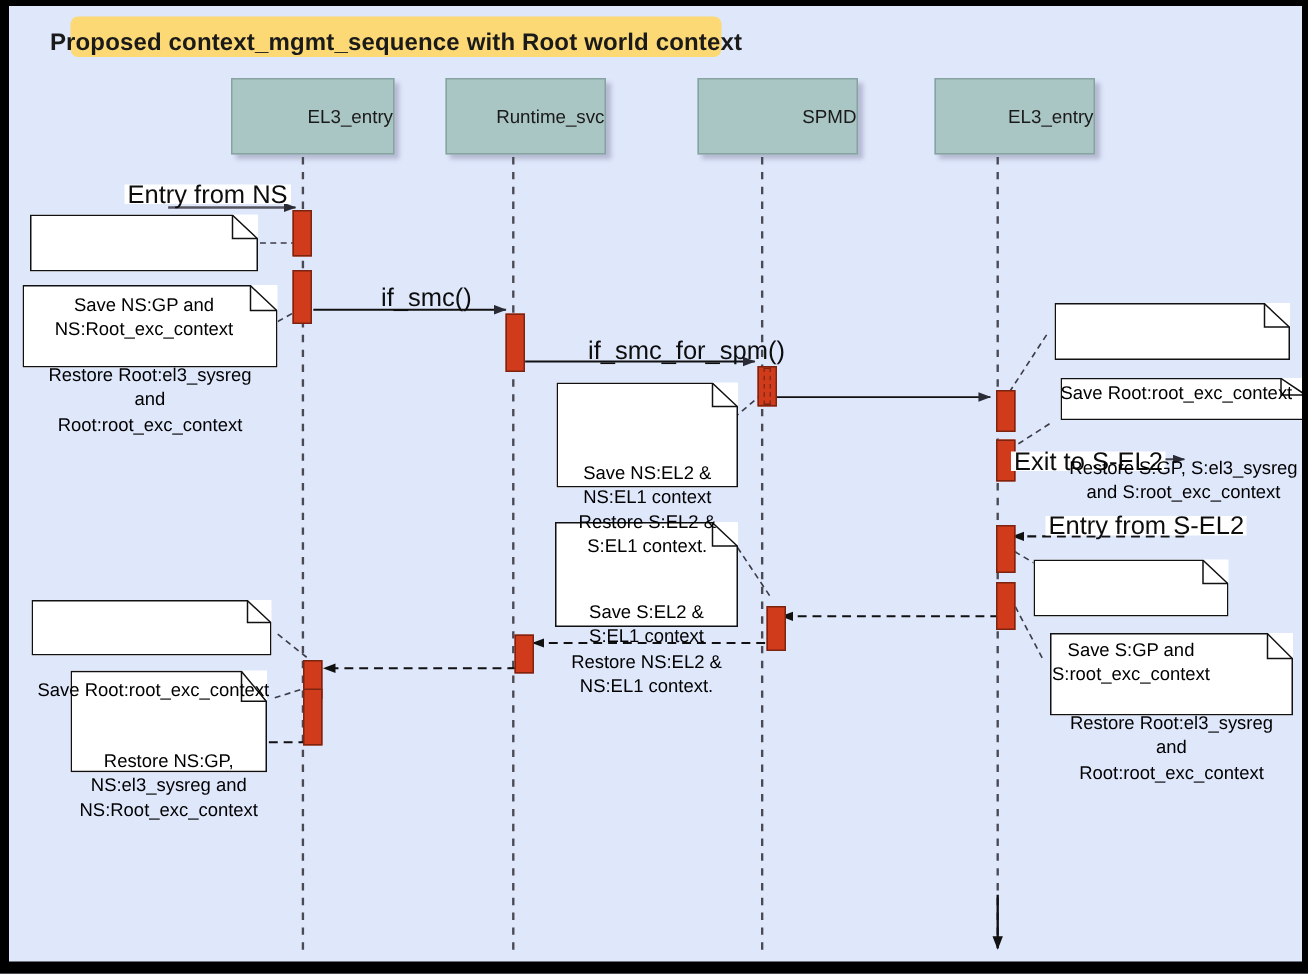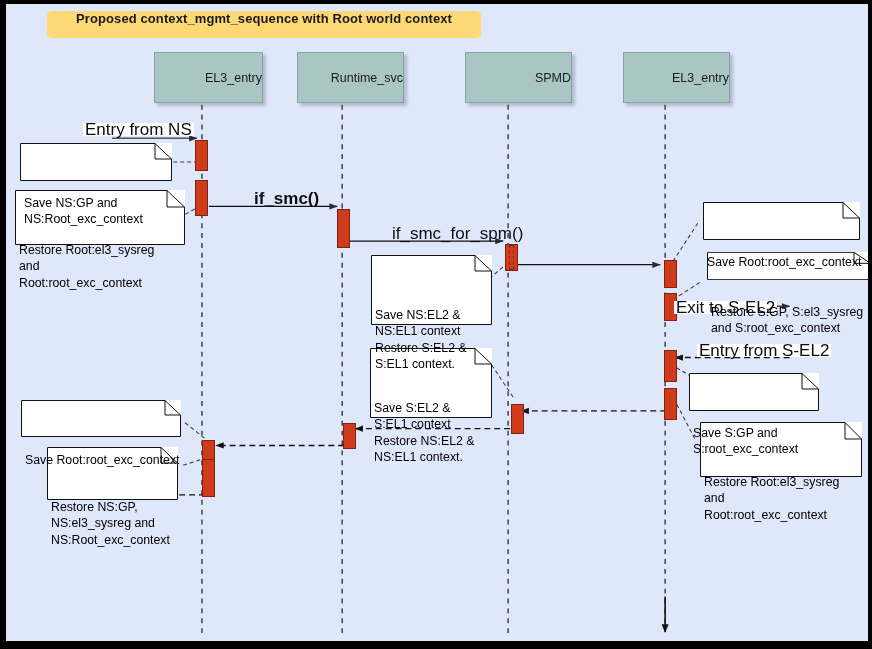--- a/index.html
+++ b/index.html
@@ -30,23 +30,23 @@
     height: 637px;
   }
   svg.layer { pointer-events: none; }
 
   
   .title-banner {
     position: absolute;
     background: #fcd975;
     border-radius: 5px;
     display: flex;
-    align-items: flex-start;
+    align-items: flex-end;
     justify-content: center;
-    font-size: 13px;
+    font-size: 16px;
     font-weight: bold;
     color: #1a1a1a;
     letter-spacing: 0.1px;
     white-space: nowrap;
   }
 
   
   .participant {
     position: absolute;
     background: #aac6c4;
@@ -74,20 +74,21 @@
     font-size: 12.3px;
     line-height: 16.5px;
     color: #000;
     white-space: pre;
     box-sizing: border-box;
     padding: 2px 4px 2px 4px;
   }
   .note .note-body {
     position: relative;
     z-index: 2;
+    text-align: center;
   }
   .note .note-bg {
     position: absolute;
     left: 0; top: 0;
     width: 100%; height: 100%;
     z-index: 1;
   }
 
   
   .msg-label {
@@ -193,21 +194,21 @@
   <div class="activation" style="left:658px; top:384px; width:13px; height:32px;"></div>
 
   <div class="activation" style="left:505px; top:400px; width:13px; height:30px;"></div>
 
   <div class="activation" style="left:337px; top:419px; width:13px; height:26px;"></div>
 
   <div class="activation" style="left:196px; top:436px; width:13px; height:26px;"></div>
   <div class="activation" style="left:196px; top:455px; width:13px; height:38px;"></div>
 
   <div class="msg-label" style="left:77px; top:119px;">Entry from NS</div>
-  <div class="msg-label nobg" style="left:246px; top:188px;font-weight:bold;">if_smc()</div>
+  <div class="msg-label nobg" style="left:246px; top:188px;">if_smc()</div>
   <div class="msg-label nobg" style="left:384px; top:223px;">if_smc_for_spm()</div>
   <div class="msg-label" style="left:668px; top:297px;">Exit to S-EL2</div>
   <div class="msg-label" style="left:691px; top:340px;">Entry from S-EL2</div>
 
   <div class="note" style="left:14px; top:139px; width:152px; height:38px;">
     <svg class="note-bg" viewBox="0 0 152 38" preserveAspectRatio="none">
       <path d="M0.5,0.5 H135 L151.5,16 V37.5 H0.5 Z" fill="#fff" stroke="#111" stroke-width="1" vector-effect="non-scaling-stroke"></path>
       <path d="M135,0.5 V16 H151.5" fill="none" stroke="#111" stroke-width="1" vector-effect="non-scaling-stroke"></path>
     </svg>
     <div class="note-body">Save NS:GP and
@@ -283,21 +284,21 @@
   </div>
 
   <div class="note" style="left:15px; top:396px; width:160px; height:37px;">
     <svg class="note-bg" viewBox="0 0 160 37" preserveAspectRatio="none">
       <path d="M0.5,0.5 H144 L159.5,15 V36.5 H0.5 Z" fill="#fff" stroke="#111" stroke-width="1" vector-effect="non-scaling-stroke"></path>
       <path d="M144,0.5 V15 H159.5" fill="none" stroke="#111" stroke-width="1" vector-effect="non-scaling-stroke"></path>
     </svg>
     <div class="note-body">Save Root:root_exc_context</div>
   </div>
 
-  <div class="note" style="left:41px; top:443px; width:131px; height:53px;">
+  <div class="note" style="left:41px; top:443px; width:131px; height:68px;">
     <svg class="note-bg" viewBox="0 0 131 53" preserveAspectRatio="none">
       <path d="M0.5,0.5 H114 L130.5,16 V52.5 H0.5 Z" fill="#fff" stroke="#111" stroke-width="1" vector-effect="non-scaling-stroke"></path>
       <path d="M114,0.5 V16 H130.5" fill="none" stroke="#111" stroke-width="1" vector-effect="non-scaling-stroke"></path>
     </svg>
     <div class="note-body">Restore NS:GP,
 NS:el3_sysreg and
 NS:Root_exc_context</div>
   </div>
 
 </div>

